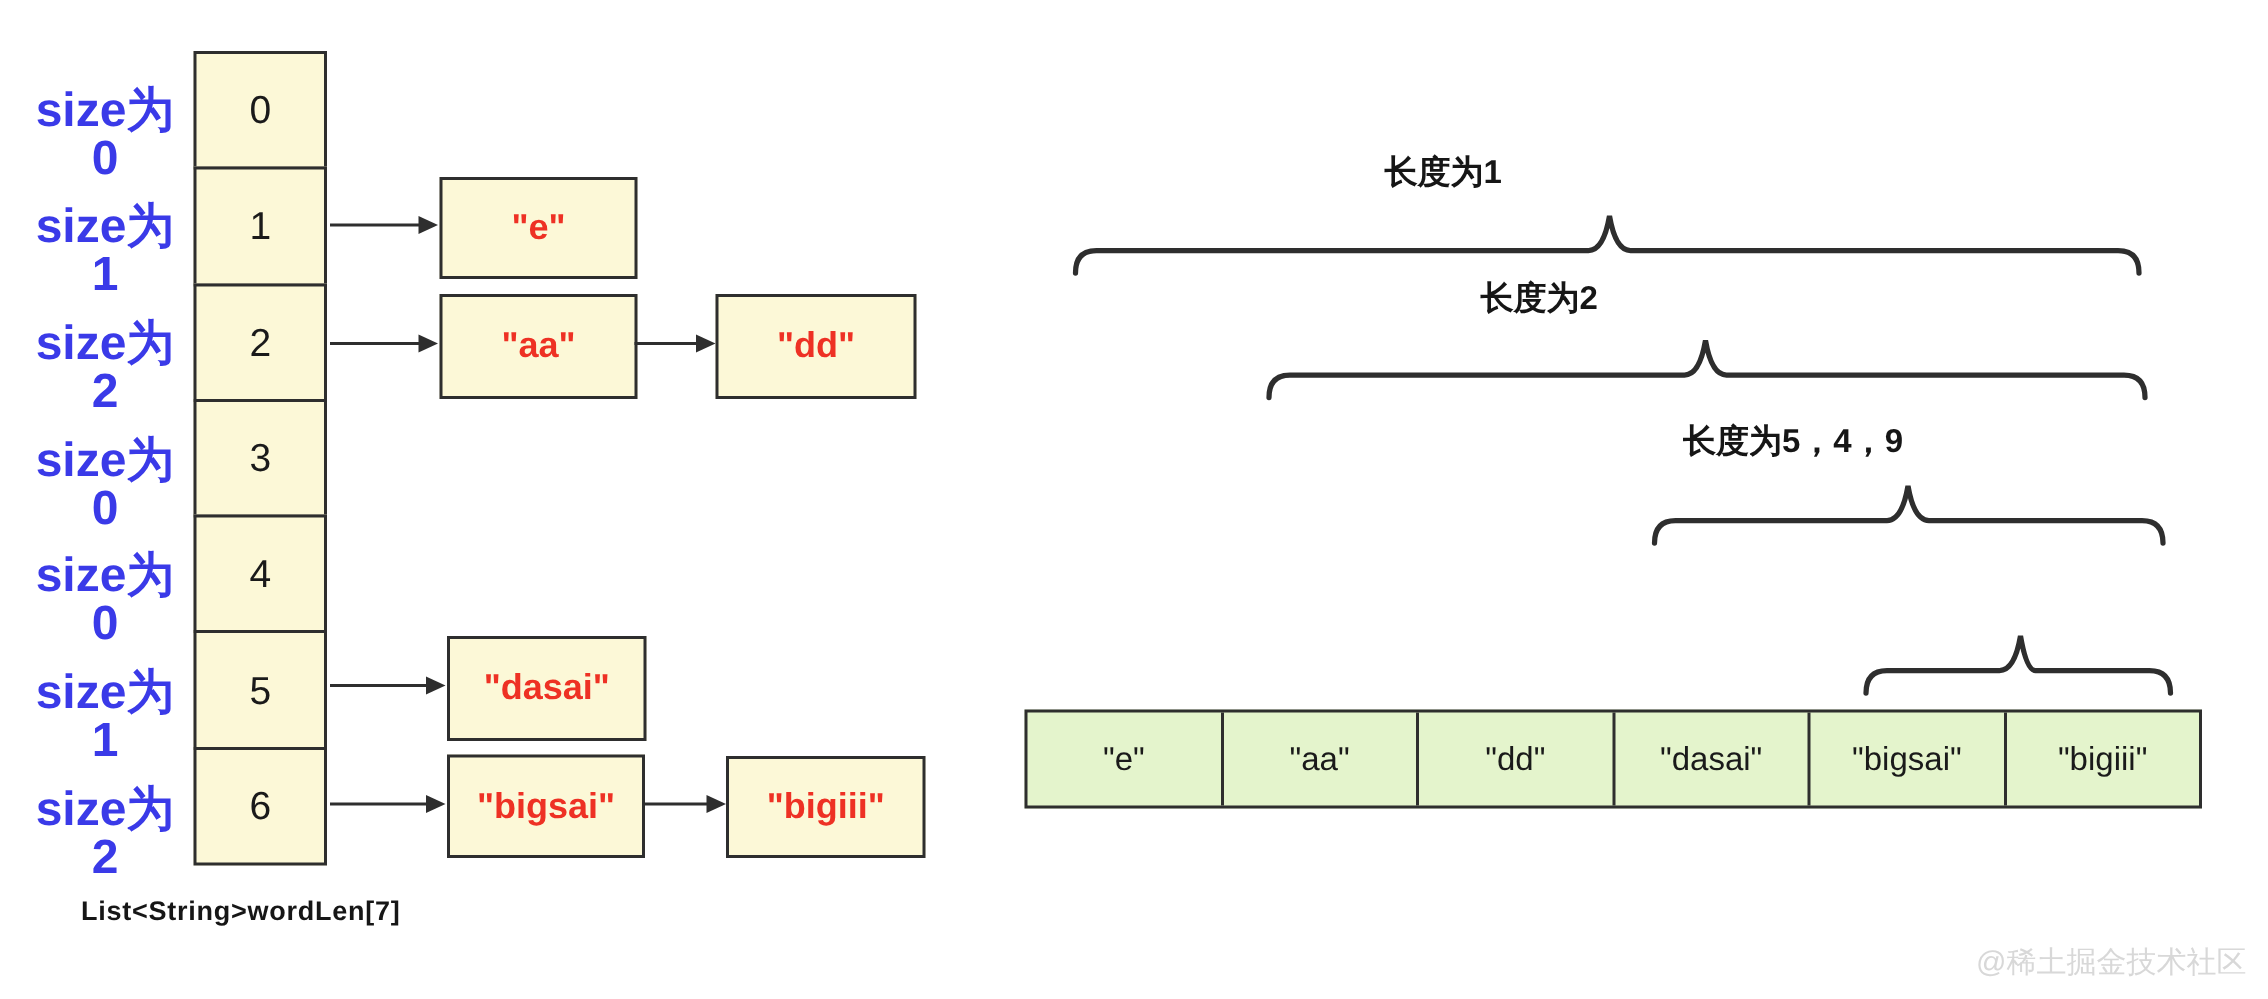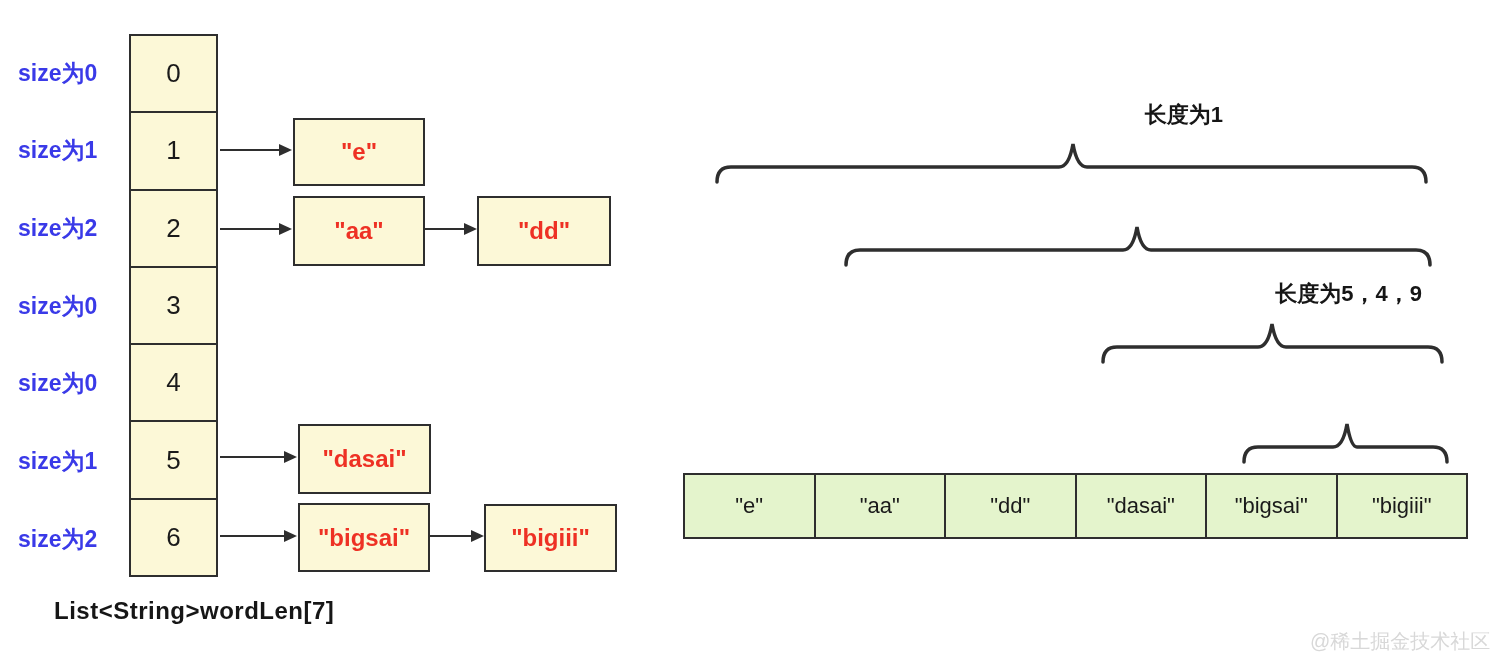--- a/index.html
+++ b/index.html
@@ -3,21 +3,21 @@
 <meta charset="utf-8">
 <style>
   html,body{margin:0;padding:0;background:#fff;}
   #canvas{
     position:relative;width:1512px;height:666px;background:#fff;overflow:hidden;
     font-family:"Liberation Sans", sans-serif;
   }
   
   .row-label{
     position:absolute;left:18px;width:104px;height:32px;line-height:32px;
-    text-align:left;font-size:23px;font-weight:700;color:var(--label-blue,#3a3ae8);
+    text-align:center;font-size:32px;font-weight:700;color:var(--label-blue,#3a3ae8);
   }
   #array-col{
     position:absolute;left:129px;top:34px;width:89px;height:543px;
     display:flex;flex-direction:column;
   }
   .acell{
     flex:1;background:var(--node-fill,#fcf8d7);
     border:2px solid var(--stroke,#2e2e2e);margin-top:-2px;
     display:flex;align-items:center;justify-content:center;
     font-size:26px;color:var(--text-black,#1a1a1a);
@@ -29,43 +29,43 @@
     display:flex;align-items:center;justify-content:center;
     font-size:24px;font-weight:700;color:var(--node-red,#ee3124);
   }
   .arrow{position:absolute;height:2px;background:var(--stroke,#2e2e2e);}
   .arrow::after{
     content:'';position:absolute;right:-12px;top:-5px;width:0;height:0;
     border-left:13px solid var(--stroke,#2e2e2e);
     border-top:6px solid transparent;border-bottom:6px solid transparent;
   }
   #caption{
-    position:absolute;left:54px;top:597px;font-size:24px;font-weight:700;
+    position:absolute;left:54px;top:597px;font-size:18px;font-weight:700;
     color:#161616;letter-spacing:0.5px;
   }
   
   .brace{position:absolute;}
   .brace path{stroke:var(--stroke,#2e2e2e);stroke-width:3.5;fill:none;stroke-linecap:round;}
   .brace-label{
-    position:absolute;width:300px;text-align:right;font-size:22px;font-weight:700;
+    position:absolute;width:300px;text-align:left;font-size:22px;font-weight:700;
     color:#161616;line-height:26px;
   }
   #result-row{
     position:absolute;left:683px;top:473px;width:785px;height:66px;
     display:flex;border:2px solid var(--stroke,#2e2e2e);box-sizing:border-box;
     background:var(--result-fill,#e4f4cc);
   }
   .rcell{
     flex:1;border-right:2px solid var(--stroke,#2e2e2e);
     display:flex;align-items:center;justify-content:center;
     font-size:22px;color:var(--text-black,#1a1a1a);
   }
   .rcell:last-child{border-right:none;}
   #watermark{
-    position:absolute;left:1310px;top:628px;width:195px;text-align:left;
+    position:absolute;left:1310px;top:628px;width:195px;text-align:center;
     font-size:20px;color:var(--watermark-gray,#d8d8d8);
   }
 </style>
 </head>
 <body>
 
 <div id="canvas">
 
   <div class="row-label" style="top:56.8px">size为0</div>
   <div class="row-label" style="top:134.4px">size为1</div>
@@ -99,20 +99,21 @@
   <div class="arrow" style="left:220px;top:535px;width:65px"></div>
   <div class="arrow" style="left:428px;top:535px;width:44px"></div>
 
   <div id="caption">List&lt;String&gt;wordLen[7]</div>
 
   <div class="brace-label" style="left:923px;top:102px">长度为1</div>
   <svg class="brace" style="left:714px;top:139px" width="715" height="46" viewBox="0 0 715 46">
     <path d="M 3 43 Q 3 28 17 28 L 345 28 Q 355 28 359 5 Q 363 28 373 28 L 698 28 Q 712 28 712 43"></path>
   </svg>
 
+  <div class="brace-label" style="left:987px;top:186px">长度为2</div>
   <svg class="brace" style="left:843px;top:222px" width="590" height="46" viewBox="0 0 590 46">
     <path d="M 3 43 Q 3 28 17 28 L 280 28 Q 290 28 294 5 Q 298 28 308 28 L 573 28 Q 587 28 587 43"></path>
   </svg>
 
   <div class="brace-label" style="left:1122px;top:281px">长度为5，4，9</div>
   <svg class="brace" style="left:1100px;top:319px" width="345" height="46" viewBox="0 0 345 46">
     <path d="M 3 43 Q 3 28 17 28 L 158 28 Q 168 28 172 5 Q 176 28 186 28 L 328 28 Q 342 28 342 43"></path>
   </svg>
 
   <svg class="brace" style="left:1241px;top:419px" width="209" height="46" viewBox="0 0 209 46">

